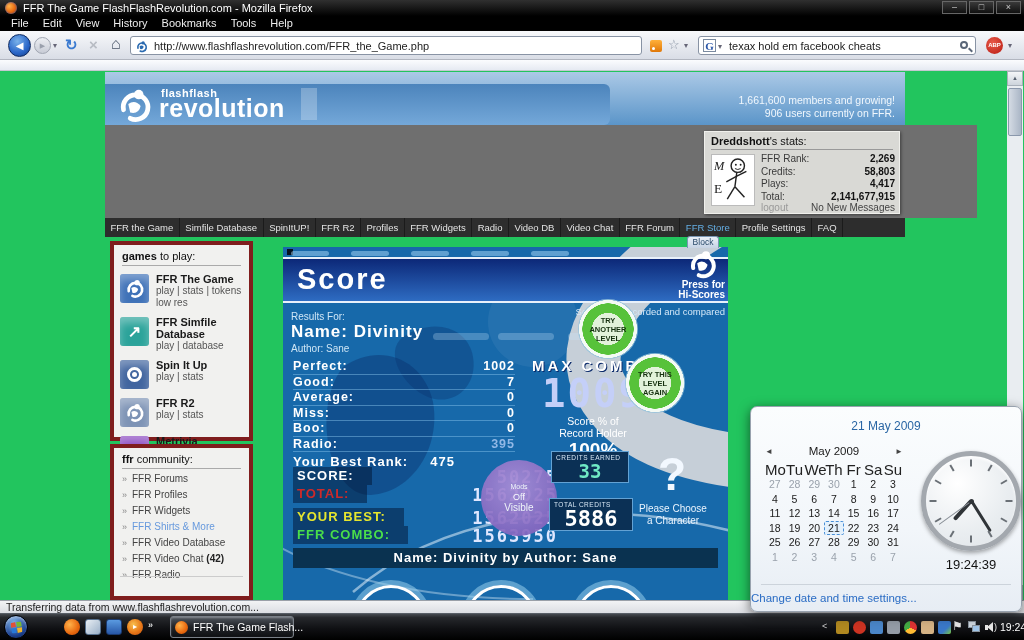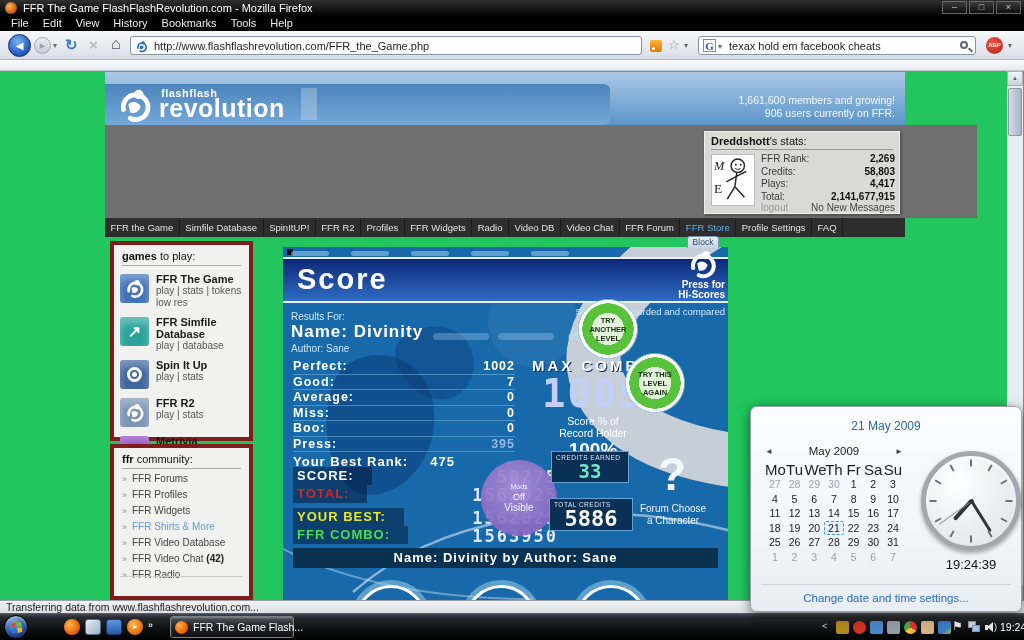--- a/index.html
+++ b/index.html
@@ -208,21 +208,21 @@
     box-shadow:0 2px 4px rgba(0,0,0,.35), inset 0 2px 3px rgba(255,255,255,.9)}
   .tick{position:absolute;left:50%;top:50%;width:2px;height:7px;background:#6a7076;
     transform-origin:50% 50%}
   .hand{position:absolute;left:50%;bottom:50%;transform-origin:50% 100%;background:#303438;border-radius:2px}
   .hand.h{width:4px;height:25px;margin-left:-2px}
   .hand.m{width:3px;height:36px;margin-left:-1.5px}
   .hand.s{width:1px;height:40px;background:#8a9098;margin-left:-.5px}
   .hub{position:absolute;left:50%;top:50%;width:5px;height:5px;margin:-2.5px 0 0 -2.5px;border-radius:50%;background:#303438}
   .cw-time{position:absolute;left:166px;top:150px;width:108px;text-align:center;font-size:13px;color:#111}
   .cw-sep{position:absolute;left:10px;right:10px;top:177px;border-top:1px solid #ccd3db}
-  .cw-link{position:absolute;left:0;top:185px;width:100%;text-align:center;color:#2a6cc4;font-size:11.5px}
+  .cw-link{position:absolute;left:0;top:185px;width:100%;text-align:left;color:#2a6cc4;font-size:11.5px}
 
   
   .statusbar{position:absolute;left:0;top:600px;width:1024px;height:13px;
     background:linear-gradient(#f2f3f5,#dcdee3);border-top:1px solid #9aa0a8;
     font-size:10.5px;color:#222;line-height:12px;padding-left:6px}
 
   
   .taskbar{position:absolute;left:0;top:613px;width:1024px;height:27px;
     background:linear-gradient(180deg,#45494f 0%,#26282c 14%,#101114 55%,#000 100%);
     border-top:1px solid #585e66}
@@ -525,21 +525,21 @@
             </div>
             <div class="judge-row">
               <span>Miss:</span>
               <span>0</span>
             </div>
             <div class="judge-row">
               <span>Boo:</span>
               <span>0</span>
             </div>
             <div class="judge-row">
-              <span>Press:</span>
+              <span>Radio:</span>
               <span class="muted">395</span>
             </div>
           </div>
         <div class="best-rank">
           <span>Your Best Rank:</span>
           <span class="br-val">475</span>
         </div>
 
         <div class="combo">
           <div class="combo-lbl">MAX COMBO</div>
@@ -575,21 +575,21 @@
         <div class="cbox box-earned">
           <span class="clbl">CREDITS EARNED</span>
           <span class="cval">33</span>
         </div>
         <div class="cbox box-total">
           <span class="clbl">TOTAL CREDITS</span>
           <span class="cval">5886</span>
         </div>
 
         <div class="qmark">?</div>
-        <div class="choose pre">Forum Choose
+        <div class="choose pre">Please Choose
 a Character</div>
 
         <div class="gfooter">Name: Divinity by Author: Sane</div>
 
         <div class="bcircle" style="left:72px"></div>
         <div class="bcircle" style="left:182px"></div>
         <div class="bcircle" style="left:292px"></div>
       </div>
     </div>
 

